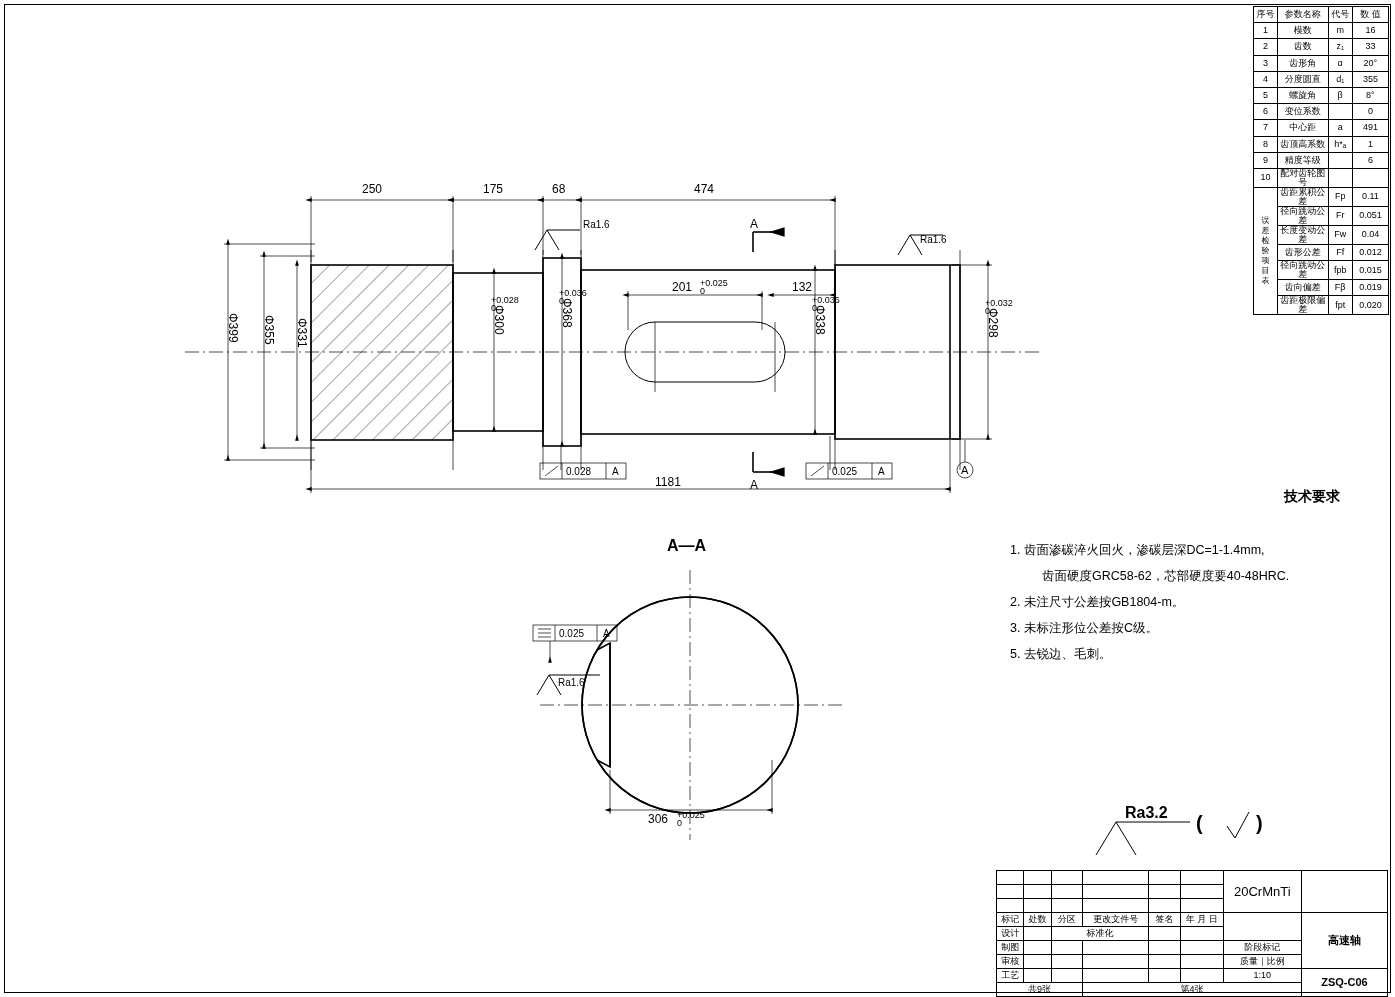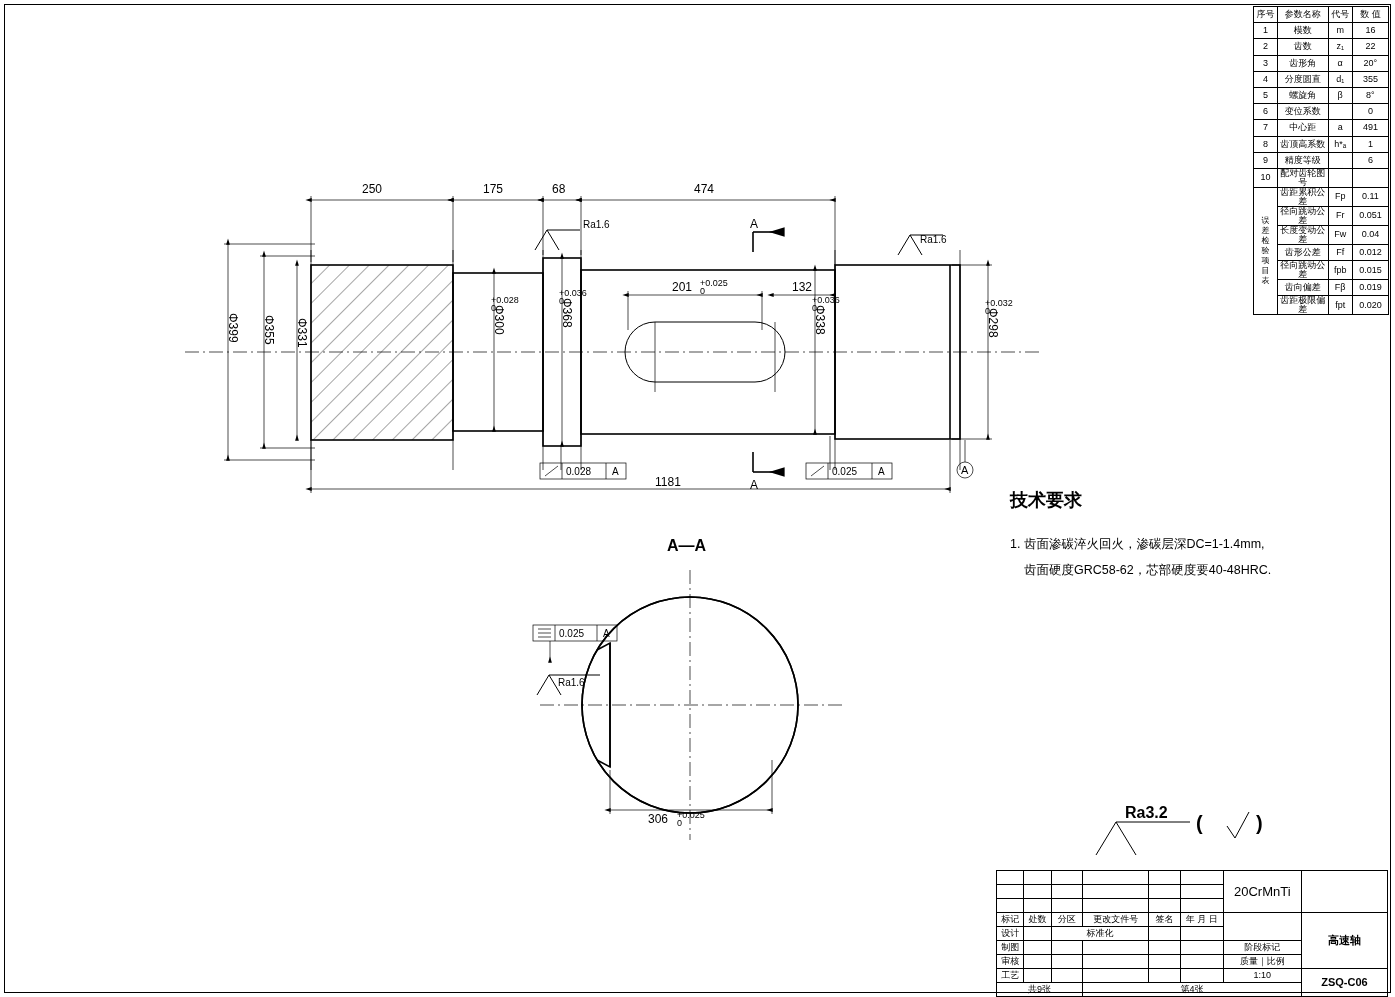--- a/index.html
+++ b/index.html
@@ -238,21 +238,21 @@
     <tr>
           <td>1</td>
           <td>模数</td>
           <td>m</td>
           <td>16</td>
         </tr>
     <tr>
           <td>2</td>
           <td>齿数</td>
           <td>z₁</td>
-          <td>22</td>
+          <td>33</td>
         </tr>
     <tr>
           <td>3</td>
           <td>齿形角</td>
           <td>α</td>
           <td>20°</td>
         </tr>
     <tr>
           <td>4</td>
           <td>分度圆直</td>
@@ -329,23 +329,26 @@
         </tr>
     <tr>
           <td>齿距极限偏差</td>
           <td>fpt</td>
           <td>0.020</td>
         </tr>
   </tbody>
     </table>
 
   <div class="req" style="top:488px;width:330px;">
-    <div style="text-align:left;font-size:18px;font-weight:bold;margin-bottom:24px;">技术要求</div>
+    <div style="text-align:right;font-size:14px;font-weight:bold;margin-bottom:36px;">技术要求</div>
     <div class="reqline">1. 齿面渗碳淬火回火，渗碳层深DC=1-1.4mm,</div>
-    <div class="reqline" style="margin-left:14px;">齿面硬度GRC58-62，芯部硬度要40-48HRC.</div>
+    <div class="reqline" style="margin-left:32px;">齿面硬度GRC58-62，芯部硬度要40-48HRC.</div>
+    <div class="reqline">2. 未注尺寸公差按GB1804-m。</div>
+    <div class="reqline">3. 未标注形位公差按C级。</div>
+    <div class="reqline">5. 去锐边、毛刺。</div>
   </div>
 
   <div id="titleblock">
     <table>
       <tbody>
           <tr style="height:14px">
         <td style="width:7%"></td>
             <td style="width:7%"></td>
             <td style="width:8%"></td>
         <td style="width:17%"></td>

